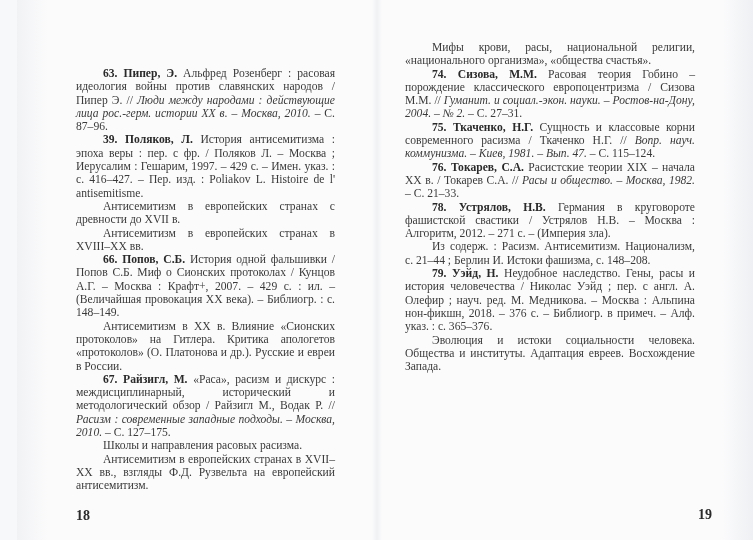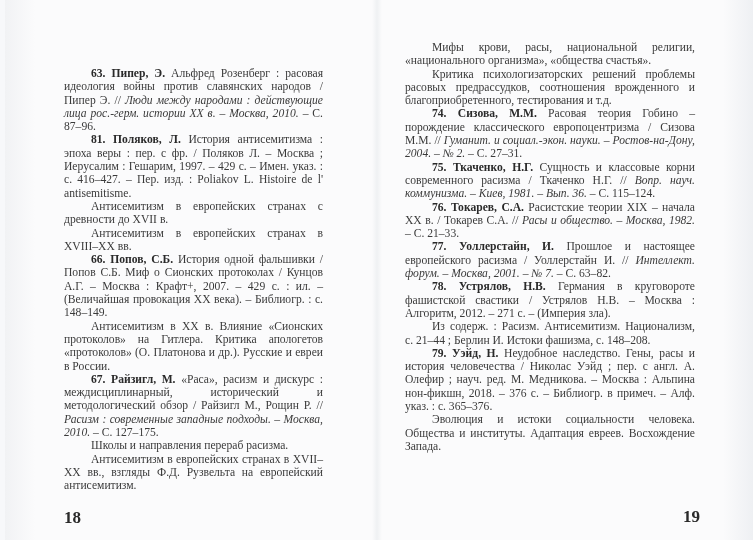--- a/index.html
+++ b/index.html
@@ -5,62 +5,60 @@
   html, body { margin: 0; padding: 0; }
   body {
     width: 753px; height: 540px; overflow: hidden;
     background: #f7f8fa;
     font-family: "Liberation Serif", "DejaVu Serif", serif;
     color: #3a3a3a;
     position: relative;
   }
   .spread { position: absolute; left: 0; top: 0; width: 753px; height: 540px; }
   .page { position: absolute; top: 0; height: 540px; background: #fbfbfc; }
-  .page.left { left: 5px; width: 376px; background: linear-gradient(to right, #f1f2f4 0px, #fbfbfc 30px, #fbfbfc 100%); padding-left: 39px; }
+  .page.left { left: 17px; width: 376px; background: linear-gradient(to right, #f1f2f4 0px, #fbfbfc 30px, #fbfbfc 100%); padding-left: 39px; }
   .page.right { left: 376px; width: 377px; background: linear-gradient(to left, #eef0f3 0px, #fbfbfc 30px, #fbfbfc 100%); }
   .gutter { position: absolute; left: 372px; top: 0; width: 10px; height: 540px;
     background: linear-gradient(to right, #fbfbfc, #eff1f3 50%, #fbfbfc); }
   .text {
     position: absolute; font-size: 11.6px; line-height: 13.3px; text-align: justify;
   }
   .left .text { left: 59px; top: 67px; width: 259px; }
   .right .text { left: 29px; top: 41px; width: 290px; }
   .para { margin: 0; text-indent: 27px; }
   .para b { font-weight: bold; color: #2a2a2a; }
   .para i { font-style: italic; }
-  .pagenum { position: absolute; font-weight: bold; font-size: 17px; color: #2a2a2a; }
+  .pagenum { position: absolute; font-weight: bold; font-size: 14px; color: #2a2a2a; }
   .left .pagenum { left: 59px; top: 508px; }
-  .right .pagenum { left: 307px; top: 507px; }
+  .right .pagenum { left: 322px; top: 507px; }
 </style>
 </head>
 <body>
 
 <div class="spread">
   <div class="page left">
     <div class="text">
         <p class="para"><b>63. Пипер, Э.</b><span> Альфред Розенберг : расовая идеология войны против славянских народов / Пипер Э. // </span><i>Люди между народами : действующие лица рос.-герм. истории XX в. – Москва, 2010.</i><span> – С. 87–96.</span></p>
-        <p class="para"><b>81. Поляков, Л.</b><span> История антисемитизма : эпоха веры : пер. с фр. / Поляков Л. – Москва ; Иерусалим : Гешарим, 1997. – 429 с. – Имен. указ. : с. 416–427. – Пер. изд. : Poliakov L. Histoire de l' antisemitisme.</span></p>
+        <p class="para"><b>39. Поляков, Л.</b><span> История антисемитизма : эпоха веры : пер. с фр. / Поляков Л. – Москва ; Иерусалим : Гешарим, 1997. – 429 с. – Имен. указ. : с. 416–427. – Пер. изд. : Poliakov L. Histoire de l' antisemitisme.</span></p>
         <p class="para">Антисемитизм в европейских странах с древности до XVII в.</p>
         <p class="para">Антисемитизм в европейских странах в XVIII–XX вв.</p>
         <p class="para"><b>66. Попов, С.Б.</b><span> История одной фальшивки / Попов С.Б. Миф о Сионских протоколах / Кунцов А.Г. – Москва : Крафт+, 2007. – 429 с. : ил. – (Величайшая провокация XX века). – Библиогр. : с. 148–149.</span></p>
         <p class="para">Антисемитизм в XX в. Влияние «Сионских протоколов» на Гитлера. Критика апологетов «протоколов» (О. Платонова и др.). Русские и евреи в России.</p>
-        <p class="para"><b>67. Райзигл, М.</b><span> «Раса», расизм и дискурс : междисциплинарный, исторический и методологический обзор / Райзигл М., Рощин Р. // </span><i>Расизм : современные западные подходы. – Москва, 2010.</i><span> – С. 127–175.</span></p>
-        <p class="para">Школы и направления перераб расизма.</p>
+        <p class="para"><b>67. Райзигл, М.</b><span> «Раса», расизм и дискурс : междисциплинарный, исторический и методологический обзор / Райзигл М., Водак Р. // </span><i>Расизм : современные западные подходы. – Москва, 2010.</i><span> – С. 127–175.</span></p>
+        <p class="para">Школы и направления расовых расизма.</p>
         <p class="para">Антисемитизм в европейских странах в XVII–XX вв., взгляды Ф.Д. Рузвельта на европейский антисемитизм.</p>
       </div>
     <div class="pagenum">18</div>
   </div>
   <div class="page right">
     <div class="text">
         <p class="para">Мифы крови, расы, национальной религии, «национального организма», «общества счастья».</p>
-        <p class="para">Критика психологизаторских решений проблемы расовых предрассудков, соотношения врожденного и благоприобретенного, тестирования и т.д.</p>
         <p class="para"><b>74. Сизова, М.М.</b><span> Расовая теория Гобино – порождение классического европоцентризма / Сизова М.М. // </span><i>Гуманит. и социал.-экон. науки. – Ростов-на-Дону, 2004. – № 2.</i><span> – С. 27–31.</span></p>
-        <p class="para"><b>75. Ткаченко, Н.Г.</b><span> Сущность и классовые корни современного расизма / Ткаченко Н.Г. // </span><i>Вопр. науч. коммунизма. – Киев, 1981. – Вып. 36.</i><span> – С. 115–124.</span></p>
+        <p class="para"><b>75. Ткаченко, Н.Г.</b><span> Сущность и классовые корни современного расизма / Ткаченко Н.Г. // </span><i>Вопр. науч. коммунизма. – Киев, 1981. – Вып. 47.</i><span> – С. 115–124.</span></p>
         <p class="para"><b>76. Токарев, С.А.</b><span> Расистские теории XIX – начала XX в. / Токарев С.А. // </span><i>Расы и общество. – Москва, 1982.</i><span> – С. 21–33.</span></p>
-        <p class="para"><b>77. Уоллерстайн, И.</b><span> Прошлое и настоящее европейского расизма / Уоллерстайн И. // </span><i>Интеллект. форум. – Москва, 2001. – № 7.</i><span> – С. 63–82.</span></p>
         <p class="para"><b>78. Устрялов, Н.В.</b><span> Германия в круговороте фашистской свастики / Устрялов Н.В. – Москва : Алгоритм, 2012. – 271 с. – (Империя зла).</span></p>
         <p class="para">Из содерж. : Расизм. Антисемитизм. Национализм, с. 21–44 ; Берлин И. Истоки фашизма, с. 148–208.</p>
         <p class="para"><b>79. Уэйд, Н.</b><span> Неудобное наследство. Гены, расы и история человечества / Николас Уэйд ; пер. с англ. А. Олефир ; науч. ред. М. Медникова. – Москва : Альпина нон-фикшн, 2018. – 376 с. – Библиогр. в примеч. – Алф. указ. : с. 365–376.</span></p>
         <p class="para">Эволюция и истоки социальности человека. Общества и институты. Адаптация евреев. Восхождение Запада.</p>
       </div>
     <div class="pagenum">19</div>
   </div>
   <div class="gutter"></div>
 </div>
 

